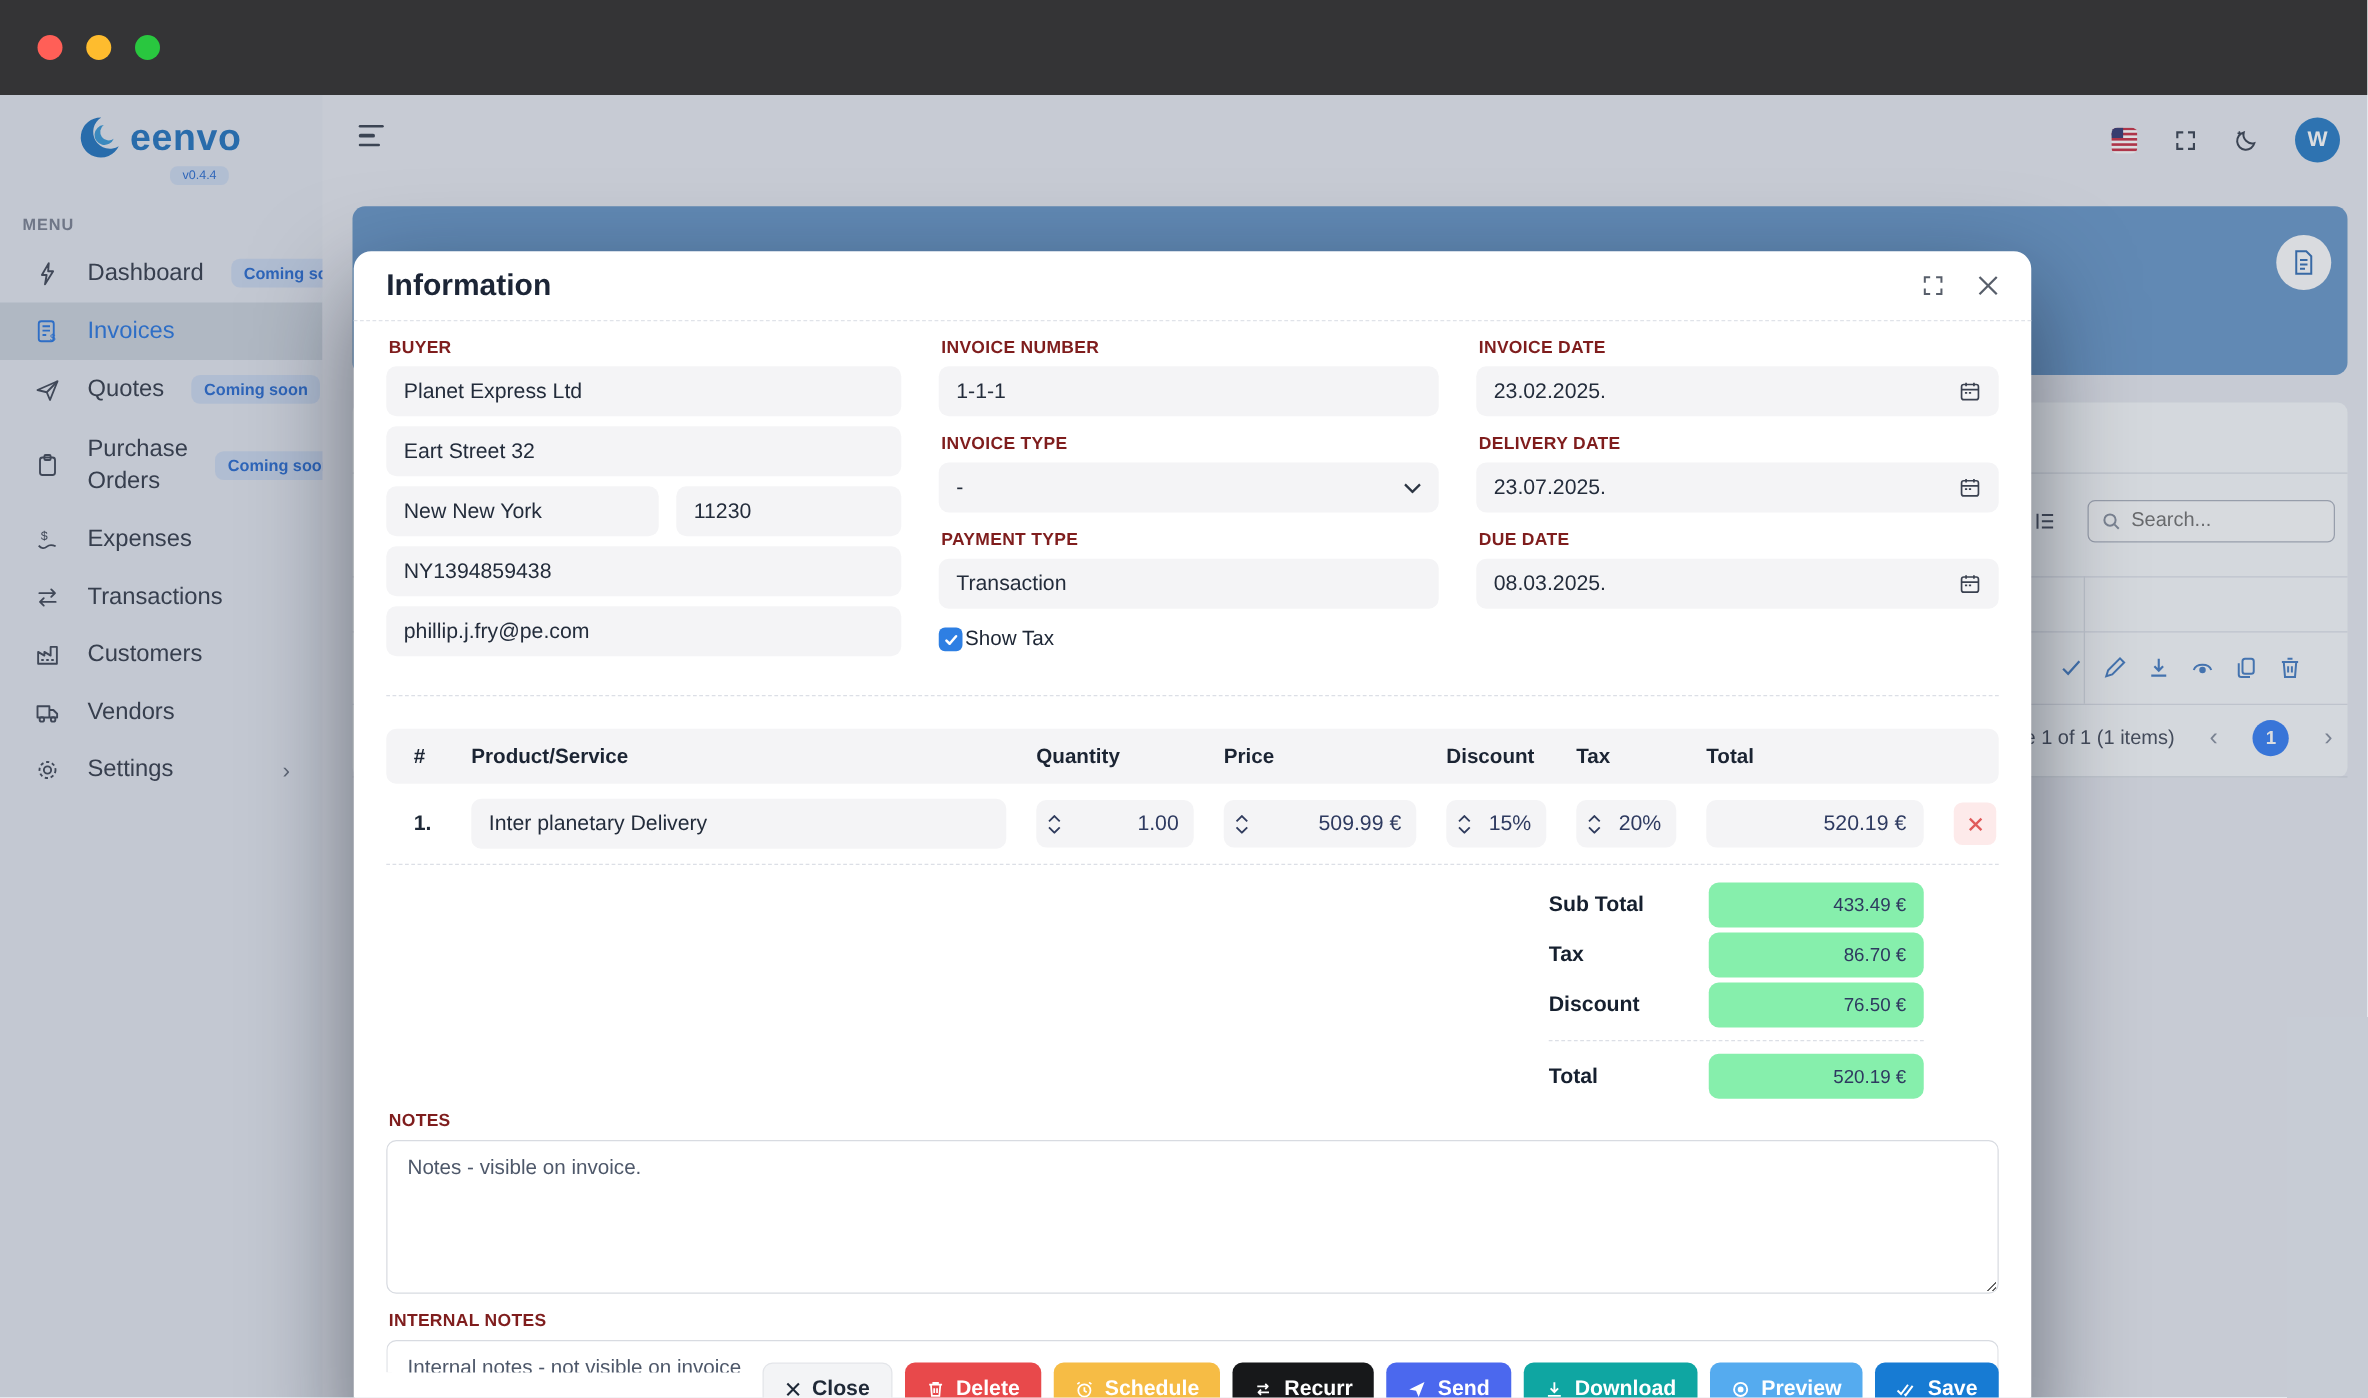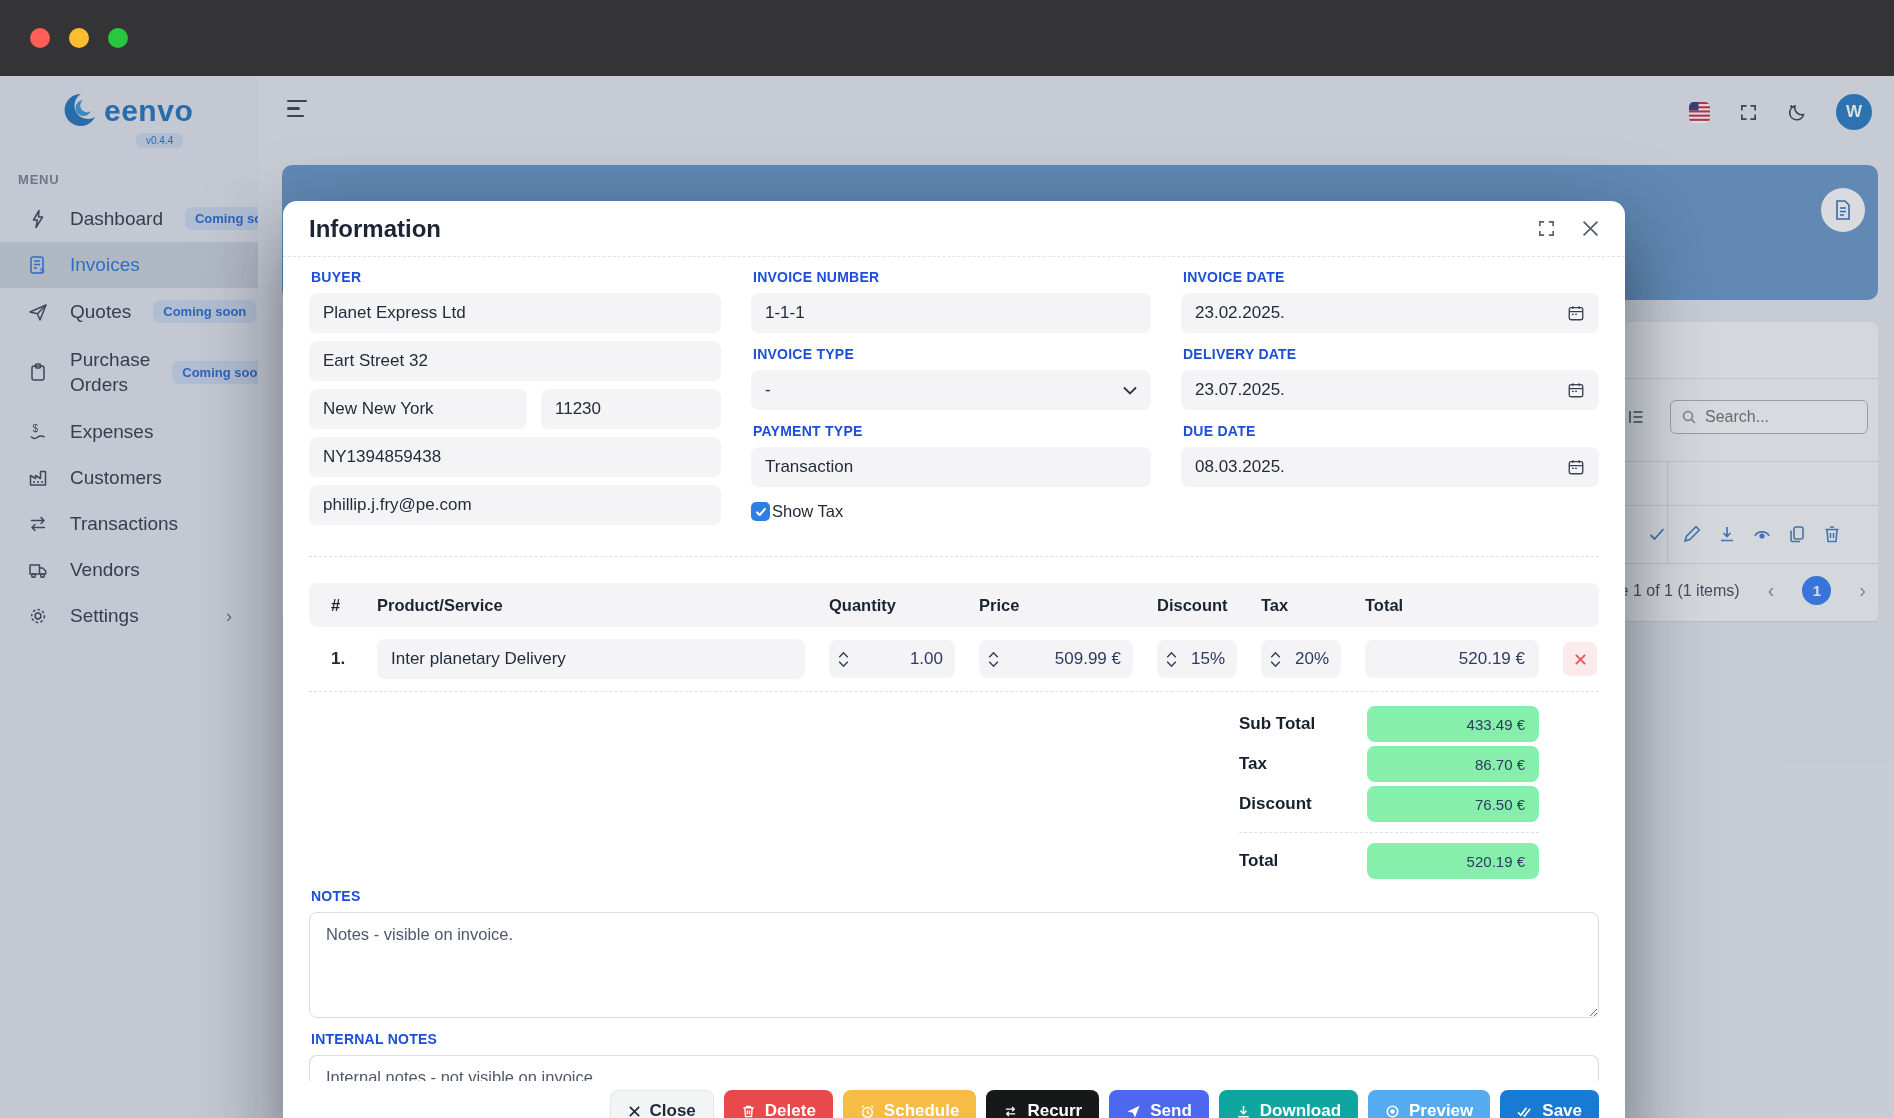--- a/index.html
+++ b/index.html
@@ -64,21 +64,21 @@
   .card .hrend { position:absolute; bottom:0; left:0; right:0; border-top:1px solid #d6dae2; }
 
   
   .modal { position:absolute; left:283px; top:125px; width:1342px; height:953px; background:#fff; border-radius:14px; z-index:10; box-shadow:0 30px 80px rgba(8,14,28,.5); }
   .m-header { display:flex; align-items:center; height:56px; padding:0 26px; border-bottom:1px dashed #e0e3e9; }
   .m-title { font-size:24px; font-weight:600; color:#1c2536; }
   .m-hicons { margin-left:auto; display:flex; align-items:center; gap:26px; color:#585f6b; }
   .m-body { position:relative; padding:12px 26px 0; height:897px; overflow:hidden; }
 
   .form-grid { display:grid; grid-template-columns:412px 400px 1fr; column-gap:30px; }
-  .flabel { font-size:14px; font-weight:700; color:#1d4ed8; letter-spacing:.25px; margin:0 0 8px 2px; }
+  .flabel { font-size:14px; font-weight:700; color:#7f1d1d; letter-spacing:.25px; margin:0 0 8px 2px; }
   .flabel.mt { margin-top:13px; }
   .field { height:40px; background:#f4f4f6; border-radius:8px; display:flex; align-items:center; padding:0 14px; font-size:17px; color:#232c3b; }
   .field + .field, .field-row + .field { margin-top:8px; }
   .field-row { display:flex; gap:14px; margin-top:8px; }
   .field-row .field { margin-top:0; }
   .field input { border:0; background:none; outline:none; width:100%; font-size:17px; color:#232c3b; font-family:inherit; }
   .sel { justify-content:space-between; color:#232c3b; }
   .datef { justify-content:space-between; color:#232c3b; }
   .cb-row { display:flex; align-items:center; gap:2px; margin-top:15px; }
   .cb { width:19px; height:19px; border-radius:5px; background:#2e7fe3; display:flex; align-items:center; justify-content:center; }
@@ -100,21 +100,21 @@
   .add-btn { background:#edf2fe; color:#4d7cf3; font-weight:600; font-size:16px; border:0; border-radius:7px; padding:10px 16px; cursor:pointer; font-family:inherit; }
 
   .totals { margin-top:10px; display:flex; flex-direction:column; align-items:flex-end; padding-right:60px; }
   .t-row { display:flex; align-items:center; margin-top:4px; }
   .t-label { width:112px; font-size:17px; font-weight:700; color:#16202f; }
   .t-value { width:172px; height:36px; margin-left:16px; background:#86efac; border-radius:8px; display:flex; align-items:center; justify-content:flex-end; padding:0 14px; font-size:15px; color:#2e3a60; }
   .t-div { width:300px; border-top:1px dashed #dcdfe6; margin-top:10px; }
   .t-row.last { margin-top:10px; }
 
   .notes-label { margin-top:9px; }
-  textarea.notes { display:block; width:100%; height:106px; margin-top:6px; border:1px solid #d8dbe1; border-radius:8px; padding:12px 16px; font-size:16.5px; color:#4e586a; font-family:inherit; resize:vertical; outline:none; background:#fff; }
+  textarea.notes { display:block; width:100%; height:123px; margin-top:6px; border:1px solid #d8dbe1; border-radius:8px; padding:12px 16px; font-size:16.5px; color:#4e586a; font-family:inherit; resize:vertical; outline:none; background:#fff; }
   .clip { margin-top:6px; height:26px; overflow:hidden; border:1px solid #d8dbe1; border-bottom:0; border-radius:8px 8px 0 0; }
   .clip .inner { padding:12px 16px; font-size:16.5px; color:#4e586a; }
 
   .m-footer { position:absolute; right:26px; bottom:22px; display:flex; gap:10px; }
   .btn { height:42px; border:0; border-radius:8px; padding:0 17px; font-size:17px; font-weight:600; display:flex; align-items:center; gap:9px; color:#fff; cursor:pointer; font-family:inherit; }
   .btn-light { background:#f3f4f6; color:#1f2937; border:1px solid #e3e5e9; }
   .btn-red { background:#e8494b; }
   .btn-amber { background:#f6bc45; }
   .btn-black { background:#17181a; }
   .btn-indigo { background:#4b68ee; }
@@ -197,35 +197,35 @@
         <svg width="20" height="20" viewBox="0 0 20 20" fill="none" stroke="currentColor" stroke-width="1.5">
             <text x="4.5" y="10" font-size="10" fill="currentColor" stroke="none">$</text>
             <path d="M3 14.5c2 2.5 4.5 2.5 6.5.8 1.6-1.4 4.2-1.6 7-.3"></path>
           </svg>
       </span>
       <span class="s-label">Expenses</span>
     </div>
 
     <div class="s-item">
       <span class="s-icon">
+        <svg width="20" height="20" viewBox="0 0 20 20" fill="none" stroke="currentColor" stroke-width="1.5" stroke-linecap="round" stroke-linejoin="round">
+            <path d="M3.5 6.5h12M13 3.5l3 3-3 3M16.5 13.5h-12M7 10.5l-3 3 3 3"></path>
+          </svg>
+      </span>
+      <span class="s-label">Transactions</span>
+    </div>
+
+    <div class="s-item">
+      <span class="s-icon">
         <svg width="20" height="20" viewBox="0 0 20 20" fill="none" stroke="currentColor" stroke-width="1.5" stroke-linejoin="round">
             <path d="M2.5 17V7.5l5 3v-3l5 3V3.5h5V17z"></path>
             <path d="M5 14h2M9 14h2M13 14h2"></path>
           </svg>
       </span>
       <span class="s-label">Customers</span>
-    </div>
-
-    <div class="s-item">
-      <span class="s-icon">
-        <svg width="20" height="20" viewBox="0 0 20 20" fill="none" stroke="currentColor" stroke-width="1.5" stroke-linecap="round" stroke-linejoin="round">
-            <path d="M3.5 6.5h12M13 3.5l3 3-3 3M16.5 13.5h-12M7 10.5l-3 3 3 3"></path>
-          </svg>
-      </span>
-      <span class="s-label">Transactions</span>
     </div>
 
     <div class="s-item">
       <span class="s-icon">
         <svg width="20" height="20" viewBox="0 0 20 20" fill="none" stroke="currentColor" stroke-width="1.5" stroke-linejoin="round">
             <path d="M2 5h9.5v9H2zM11.5 8h3.2l3 3v3h-6.2"></path>
             <circle cx="5.5" cy="15.5" r="1.8"></circle>
             <circle cx="14.5" cy="15.5" r="1.8"></circle>
           </svg>
       </span>

